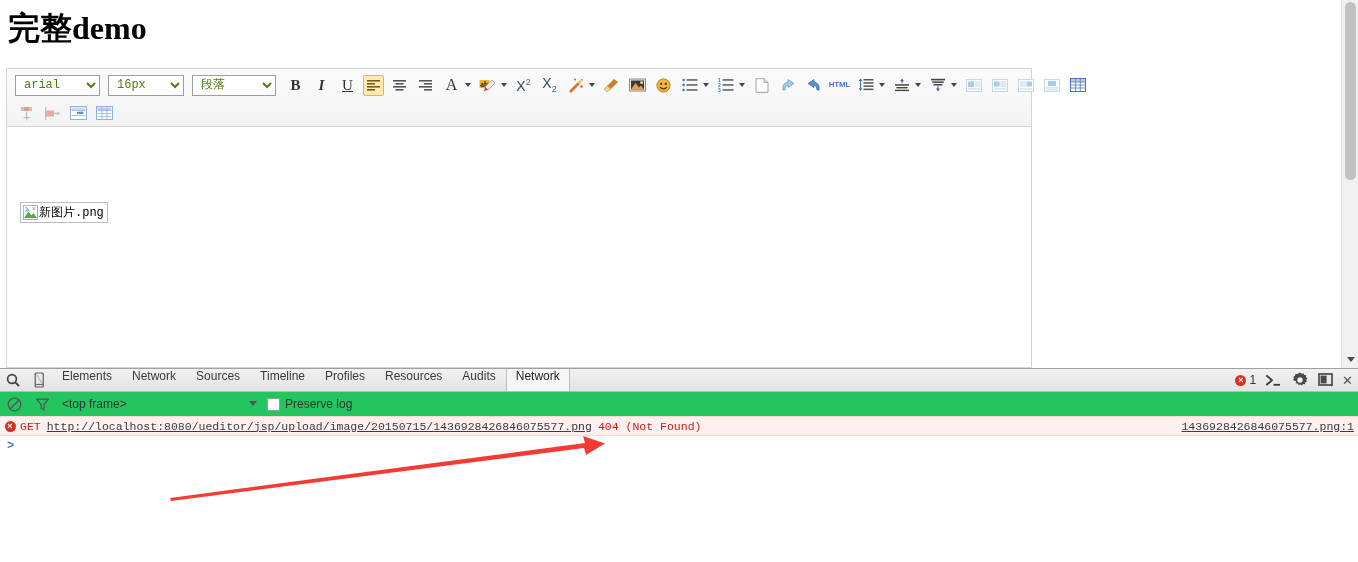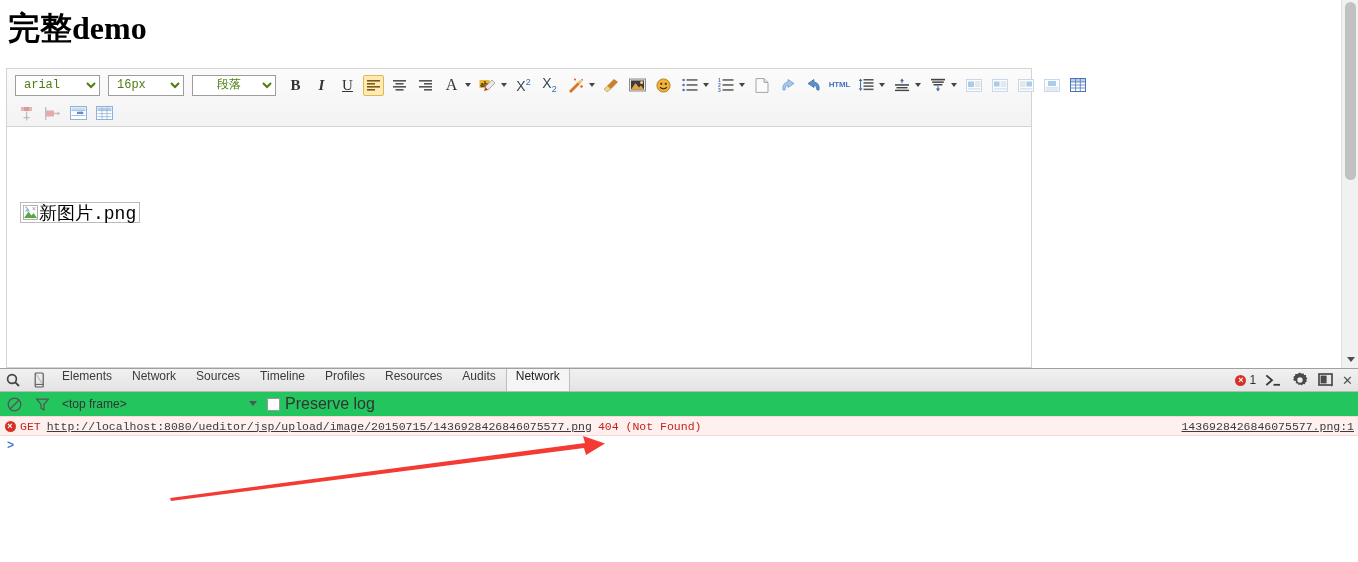--- a/index.html
+++ b/index.html
@@ -37,21 +37,21 @@
 
   select.tb-sel{
     font-family:"Liberation Mono", monospace;
     font-size:12px;color:#4d7c0f;background:#fff;
     border:1px solid #9d9d9d;border-radius:0;
     height:21px;margin-left:8px;padding:0 2px 0 4px;
     box-sizing:border-box;outline:none;
   }
   select.sel-font{width:85px;}
   select.sel-size{width:76px;}
-  select.sel-para{width:84px;text-align:center;}
+  select.sel-para{width:84px;}
 
   .btn{
     width:21px;height:21px;margin-left:5px;
     display:inline-flex;align-items:center;justify-content:center;
     border:1px solid transparent;border-radius:2px;
     font-size:14px;line-height:1;color:#333;cursor:default;
     box-sizing:border-box;position:relative;flex:none;
   }
   .btn.first{margin-left:9px;}
   .btn.active{background:#ffeab3;border:1px solid #e0b94e;}
@@ -74,21 +74,21 @@
   .tb-html{font-family:"Liberation Sans",sans-serif;font-size:8px;font-weight:bold;color:#4a76b8;letter-spacing:-0.2px;}
 
   .edit-area{
     position:absolute;left:0;top:59px;right:0;bottom:0;background:#fff;overflow:hidden;
   }
   .broken-img{
     position:absolute;left:13px;top:74px;
     display:inline-flex;align-items:center;
     border:1px solid #bbb;background:#fff;
     height:21px;padding:0 3px 0 2px;box-sizing:border-box;
-    font-family:"Liberation Mono", monospace;font-size:18px;color:#000;
+    font-family:"Liberation Mono", monospace;font-size:12px;color:#000;
     white-space:nowrap;
   }
   .broken-ico{width:15px;height:15px;margin-right:1px;flex:none;}
 
   
   .vscroll{position:absolute;right:0;top:0;width:17px;height:368px;background:#f1f1f1;border-left:1px solid #e0e0e0;box-sizing:border-box;}
   .vthumb{position:absolute;left:3px;top:2px;width:11px;height:178px;background:#c1c1c1;border-radius:6px;}
   .vbtn{position:absolute;left:0;bottom:0;width:17px;height:17px;display:flex;align-items:center;justify-content:center;}
   .vbtn::after{content:"";border-left:4px solid transparent;border-right:4px solid transparent;border-top:5px solid #4d4d4d;}
 
@@ -127,21 +127,21 @@
 
   .dt-filters{
     position:relative;height:24px;background:#22c55e;border-bottom:1px solid #e6e6e6;
     display:flex;align-items:center;
   }
   .dt-filters .ico{width:28px;display:flex;align-items:center;justify-content:center;flex:none;}
   .frame-sel{
     font-size:12px;color:#333;margin-left:6px;white-space:nowrap;
   }
   .frame-caret{position:absolute;left:249px;top:9px;border-left:4px solid transparent;border-right:4px solid transparent;border-top:5px solid #555;}
-  .preserve{position:absolute;left:267px;top:0;height:24px;display:flex;align-items:center;font-size:16px;color:#333;}
+  .preserve{position:absolute;left:267px;top:0;height:24px;display:flex;align-items:center;font-size:12px;color:#333;}
   .cb{width:11px;height:11px;border:1px solid #9a9a9a;background:#fdfdfd;border-radius:1px;margin-right:5px;flex:none;}
 
   .console-body{position:absolute;left:0;top:47px;right:0;bottom:0;background:#fff;overflow:hidden;}
   .msg-row{
     position:relative;height:18px;background:#fff0f0;
     border-top:1px solid #ffd6d6;border-bottom:1px solid #ffd6d6;
     display:flex;align-items:center;
     font-family:"Liberation Mono", monospace;font-size:11.5px;
   }
   .msg-ico{width:20px;display:flex;align-items:center;justify-content:center;flex:none;}

